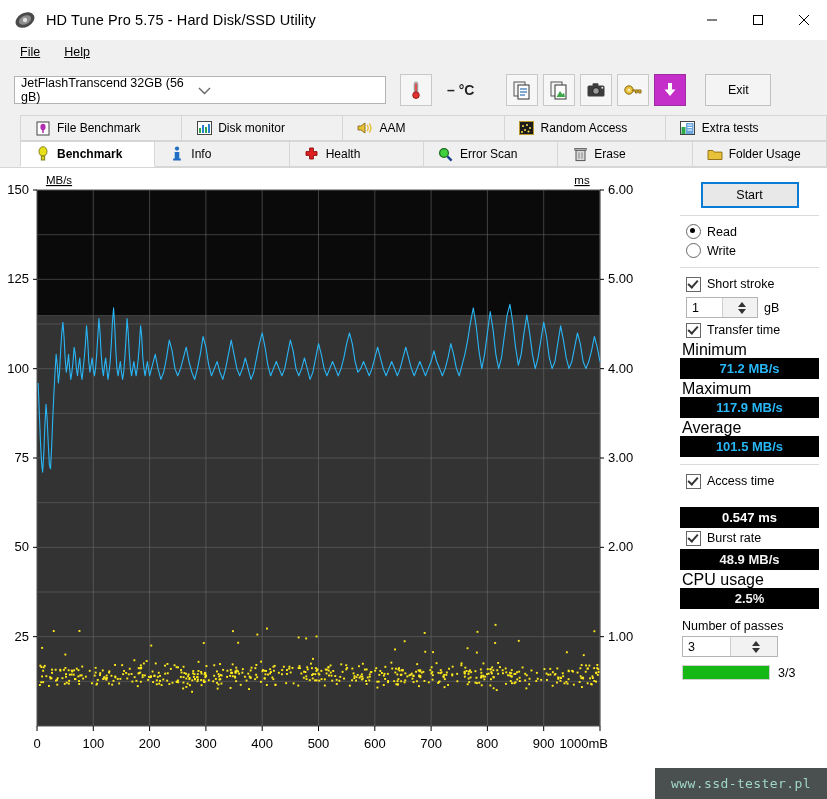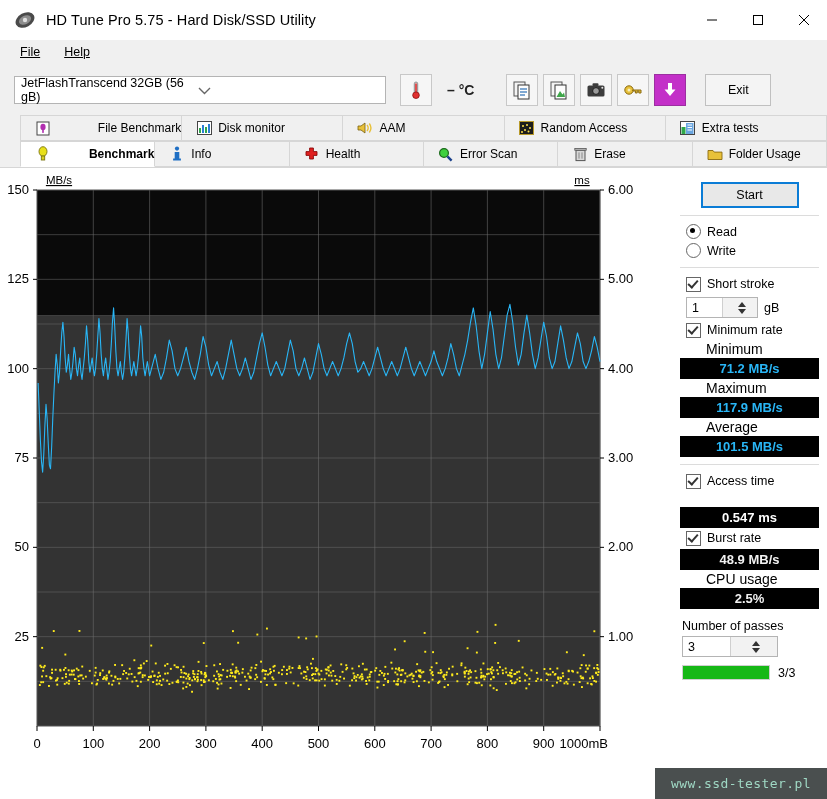--- a/index.html
+++ b/index.html
@@ -44,21 +44,21 @@
     display:flex;align-items:center;justify-content:center;font-size:12.5px;margin-left:14px;
   }
 
   
   .tabs{flex:none;background:#f0f0f0;}
   .tabrow{display:flex;height:26px;}
   .tab{
     flex:1;display:flex;align-items:center;gap:6px;padding-left:14px;box-sizing:border-box;
     border:1px solid #d6d6d6;border-left:none;background:#f0f0f0;font-size:12px;
   }
-  .tab:first-child{border-left:1px solid #d6d6d6;margin-left:20px;justify-content:space-between;}
+  .tab:first-child{border-left:1px solid #d6d6d6;margin-left:20px;}
   .tabrow.row2 .tab:first-child{margin-left:20px;}
   .tab.active{background:#ffffff;border-bottom-color:#ffffff;font-weight:bold;}
   .tab .ic{width:16px;height:16px;flex:none;display:flex;align-items:center;justify-content:center;}
 
   
   .content{flex:1;display:flex;position:relative;background:#ffffff;border-top:1px solid #d6d6d6;}
   .chartwrap{position:relative;width:672px;height:100%;}
   .side{width:155px;position:relative;padding:8px 8px 12px 8px;box-sizing:border-box;}
 
   .sep{height:1px;background:#dcdcdc;margin:7px 0 6px 0;}
@@ -77,21 +77,21 @@
   }
   .lbl{font-size:12.5px;}
   .spin-row{display:flex;align-items:center;gap:6px;padding-left:6px;margin:3px 0 2px 0;}
   .spin{width:72px;height:21px;border:1px solid #b4b4b4;background:#fff;display:flex;align-items:center;box-sizing:border-box;}
   .spin span{flex:1;padding-left:5px;font-size:12.5px;}
   .spin .arrows{width:17px;height:100%;border-left:1px solid #cfcfcf;background:#f2f2f2;
     display:flex;flex-direction:column;align-items:center;justify-content:center;gap:2px;}
   .caret{width:0;height:0;border-left:4px solid transparent;border-right:4px solid transparent;}
   .caret.up{border-bottom:5px solid #333;}
   .caret.dn{border-top:5px solid #333;}
-  .res-label{font-size:14px;padding-left:2px;margin-top:2px;line-height:15px;margin-left:24px;}
+  .res-label{font-size:16px;padding-left:2px;margin-top:2px;line-height:15px;}
   .res-box{
     height:21px;background:#000;display:flex;align-items:center;justify-content:center;
     font-size:13px;font-weight:bold;margin-top:1px;
   }
   .res-box.cyan{color:#29b6f6;}
   .res-box.yellow{color:#ffffff;margin-top:16px;}
   .res-box.white{color:#f2f2f2;}
   .passes-label{font-size:12.5px;padding-left:2px;margin-top:10px;}
   .prog-row{display:flex;align-items:center;gap:8px;padding-left:2px;margin-top:8px;}
   .prog{width:88px;height:15px;background:#e9e9e9;border:1px solid #cfcfcf;box-sizing:border-box;}
@@ -1053,21 +1053,21 @@
           <span class="arrows">
             <i class="caret up"></i>
             <i class="caret dn"></i>
           </span>
         </span>
         <span class="lbl">gB</span>
       </div>
 
       <div class="chk-row">
         <span class="chk on"></span>
-        <span class="lbl">Minimum rate</span>
+        <span class="lbl">Transfer time</span>
       </div>
 
       <div class="res-label">Minimum</div>
       <div class="res-box cyan">71.2 MB/s</div>
       <div class="res-label">Maximum</div>
       <div class="res-box cyan">117.9 MB/s</div>
       <div class="res-label">Average</div>
       <div class="res-box cyan">101.5 MB/s</div>
 
       <div class="sep"></div>

